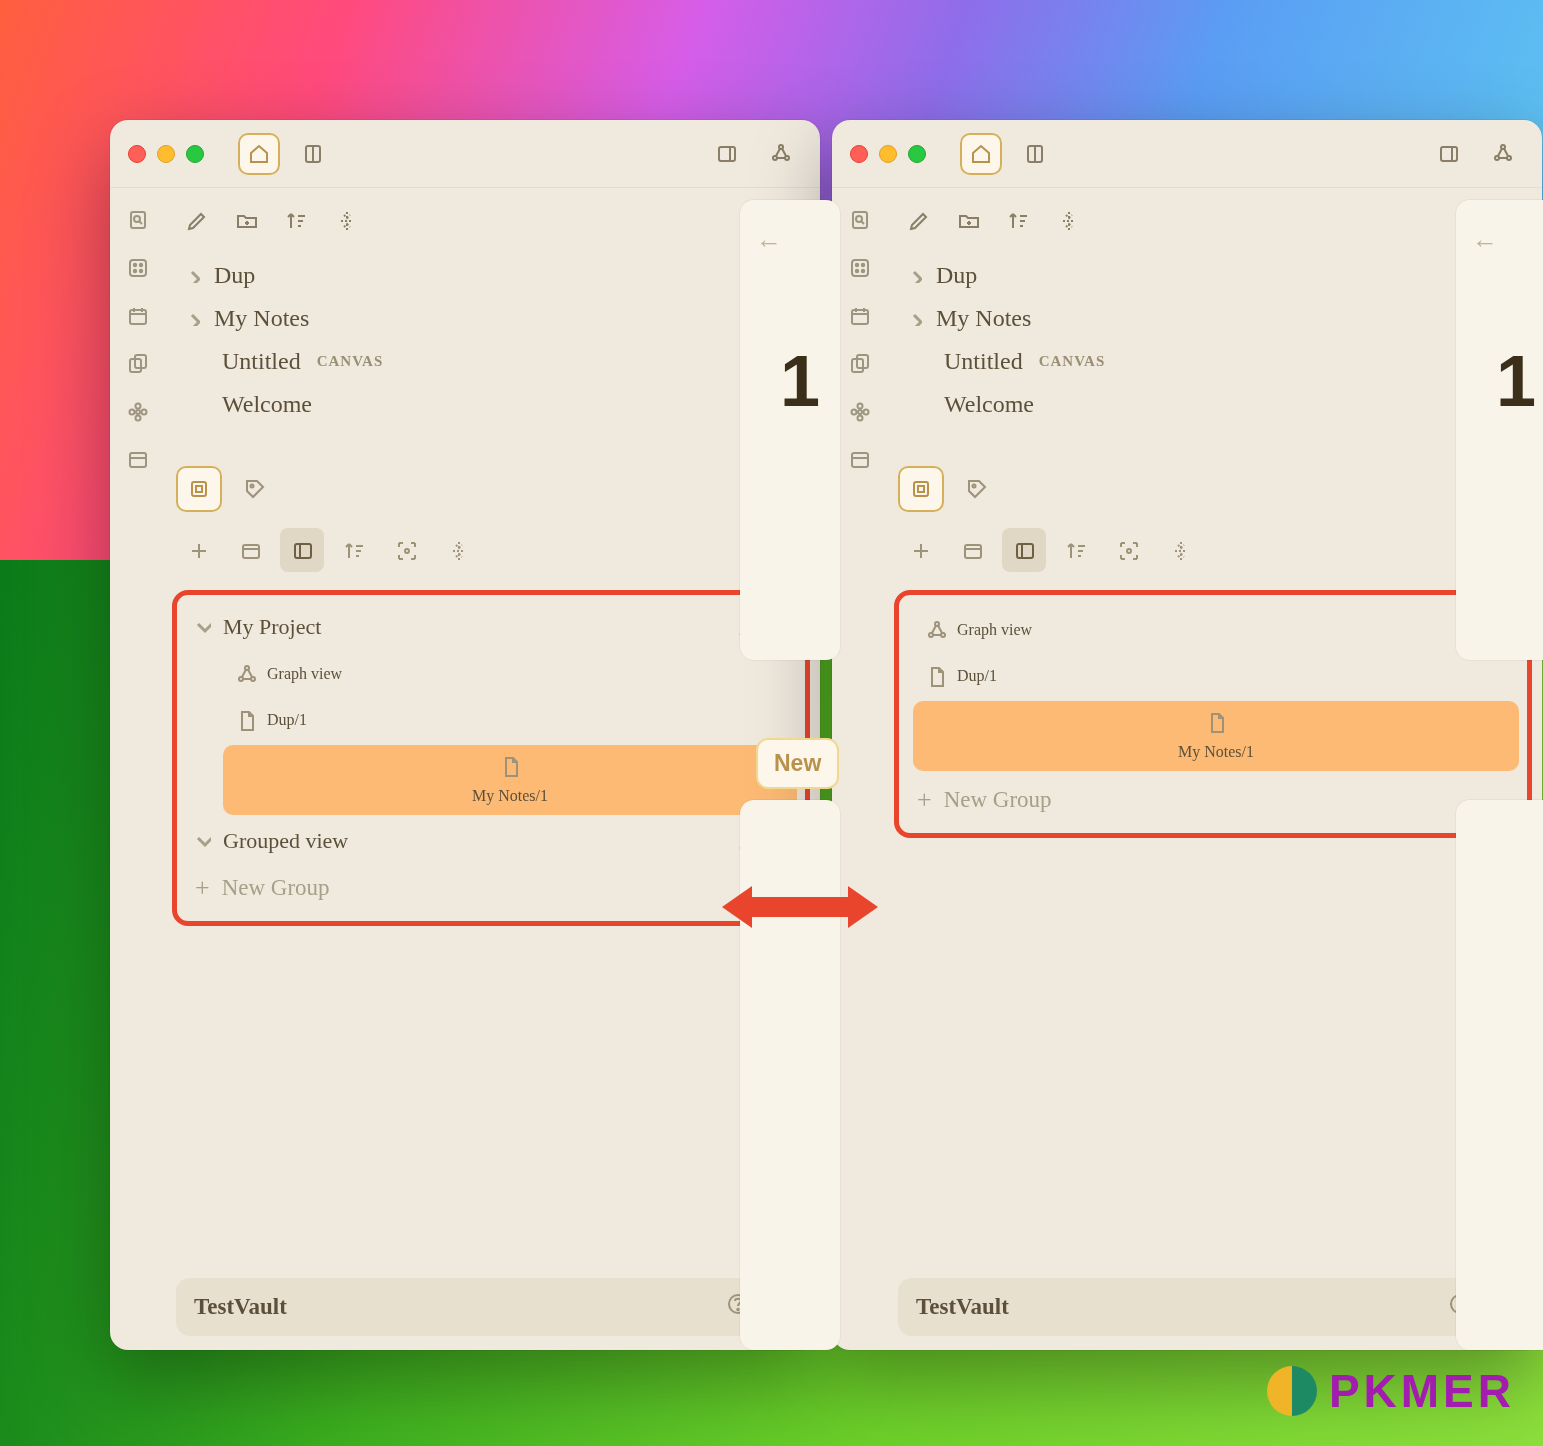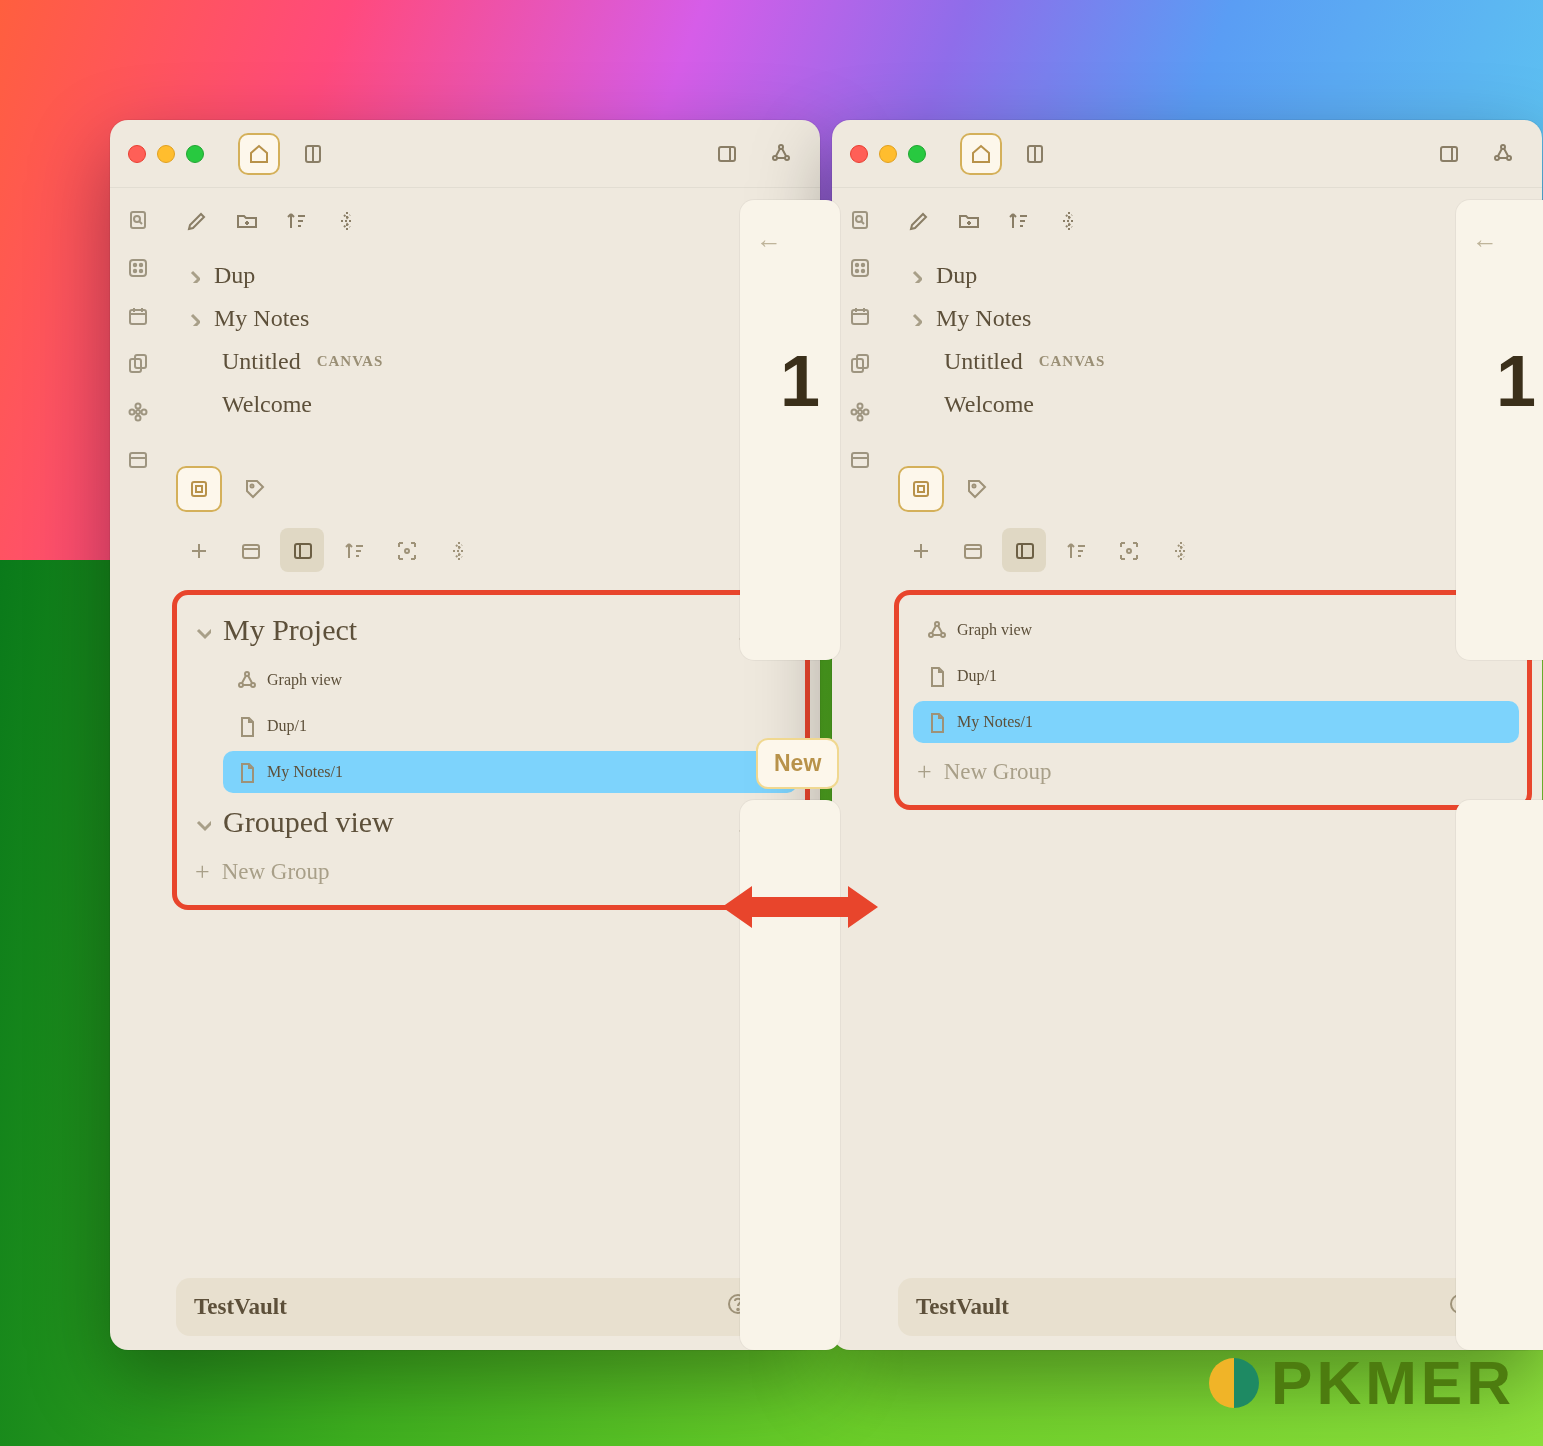--- a/index.html
+++ b/index.html
@@ -117,36 +117,36 @@
   .highlight-box {
     margin: 8px 6px 0 6px;
     border: 5px solid #e8452c;
     border-radius: 16px;
     padding: 10px 8px 16px 8px;
     flex:0 0 auto;
   }
   .group-header {
     display:flex; align-items:center; gap:8px;
     padding: 8px 8px;
-    font-size:30px; color:#5d503a;
+    font-size:22px; color:#5d503a;
   }
   .group-header .chev{width:22px;color:#a89f88;}
   .group-header .chev svg{width:18px;height:18px;stroke:currentColor;fill:none;stroke-width:3;}
   .group-header .actions { margin-left:auto; display:flex; gap:8px; color:#9e9278;}
   .group-header .actions svg{width:22px;height:22px;stroke:currentColor;fill:none;stroke-width:2;}
   .group-item {
     display:flex; align-items:center; gap:10px;
     margin: 4px 0 4px 38px;
     padding: 10px 12px;
     font-size:16px; color:#5d503a;
     border-radius:10px;
   }
   .group-item.noindent { margin-left: 6px; }
   .group-item svg{width:22px;height:22px;stroke:#9e9278;fill:none;stroke-width:2;}
-  .group-item.active { background:#7dd3fc; }
+  .group-item.active { background:#fdba74;flex-direction:column; }
   .group-item.soft { background:#eee7d6; }
   .new-group {
     display:flex; align-items:center; gap:12px;
     padding: 12px 10px 4px 10px;
     color:#a89f88; font-size:23px;
   }
   .new-group .plus{font-size:26px;line-height:1;}
   .footer {
     margin-top:auto;
     margin: auto 10px 14px 10px;
@@ -191,22 +191,22 @@
     position:absolute; right:28px; bottom:28px;
     display:flex; align-items:center; gap:12px;
     z-index:60;
   }
   .watermark .logo {
     width:50px; height:50px; border-radius:50%;
     background: conic-gradient(from 180deg, #f0b428 0 50%, #1e8a63 50% 100%);
     position:relative;
   }
   .watermark .txt {
-    font-size:62px; font-weight:700; letter-spacing:4px;
-    color:#4d7c0f;
+    font-size:46px; font-weight:700; letter-spacing:4px;
+    color:#a21caf;
   }
 </style>
 </head>
 <body>
 <div class="bg-top"></div>
 <div class="bg-bottom"></div>
 
 <svg width="0" height="0" style="position:absolute">
   <defs>
     <g id="i-home">

